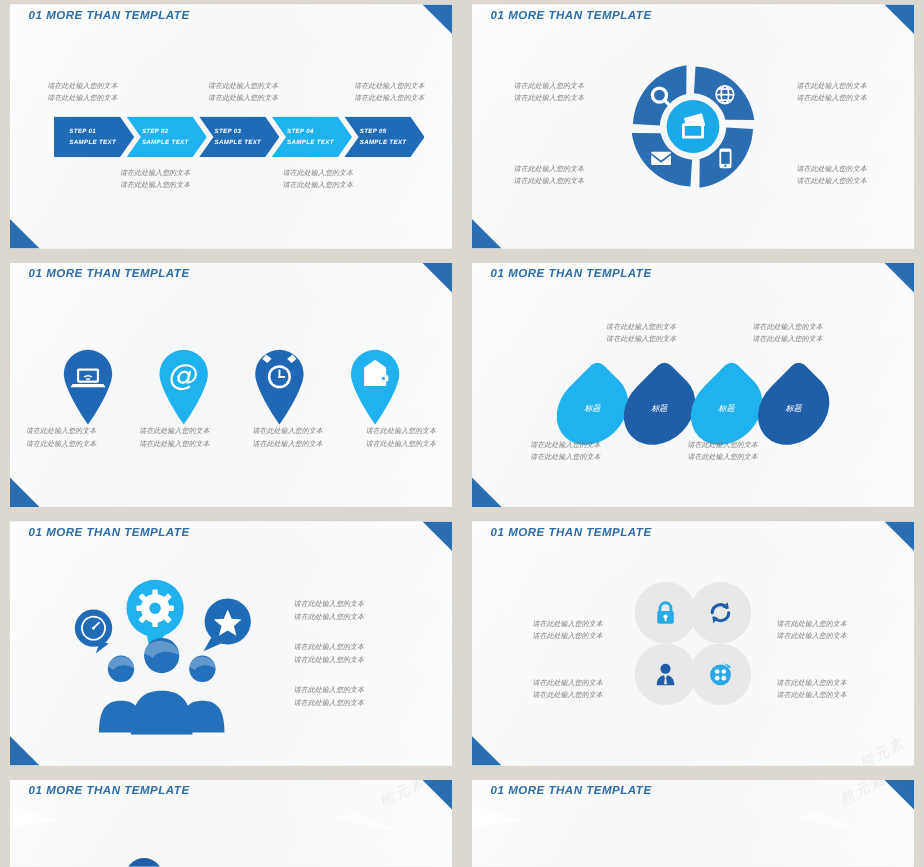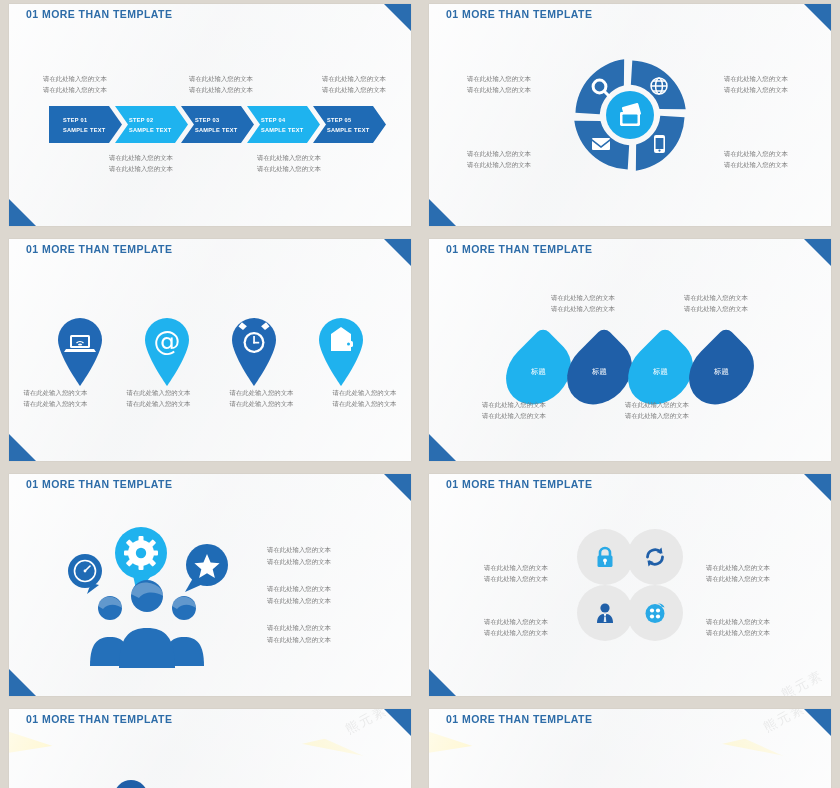--- a/index.html
+++ b/index.html
@@ -15,23 +15,24 @@
     display: grid;
     grid-template-columns: 420px 420px;
     grid-template-rows: 235px 235px 235px 83px;
   }
   .cell { position: relative; padding: 4px 9px 9px 9px; }
   .cell.r4 { padding-bottom: 0; }
 
   .slide {
     position: relative;
     width: 100%; height: 100%;
-    background: #fde047;
+    background: #ffffff;
     overflow: hidden;
     box-shadow: 0 0 0 0.5px rgba(0,0,0,.04);
+    font-style: italic;
   }
 
   
   .poly { position: absolute; inset: 0; overflow: hidden; }
   .poly i {
     position: absolute; display: block;
     background: #eceef0;
     transform-origin: 50% 50%;
   }
   .p1 { left:-12%; top:-28%; width:62%; height:86%;

